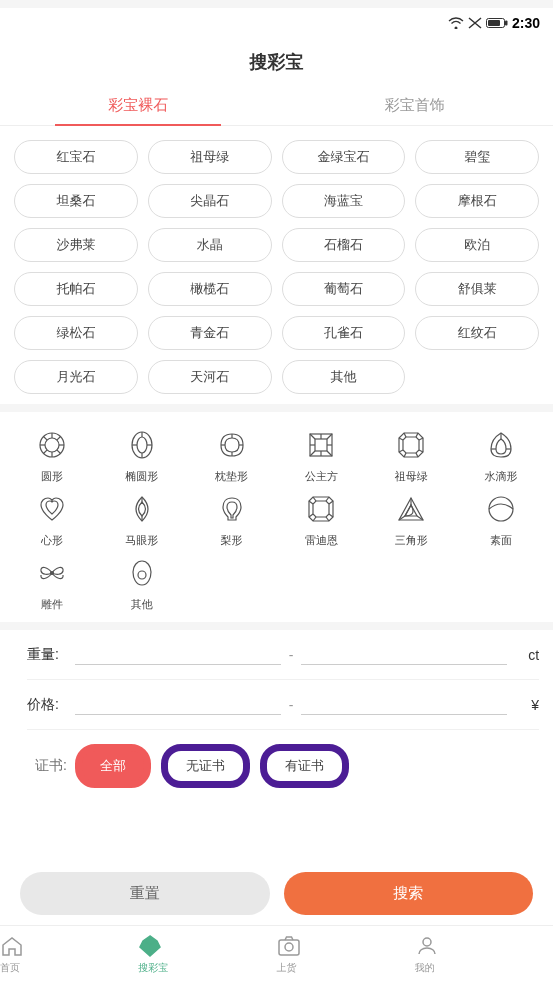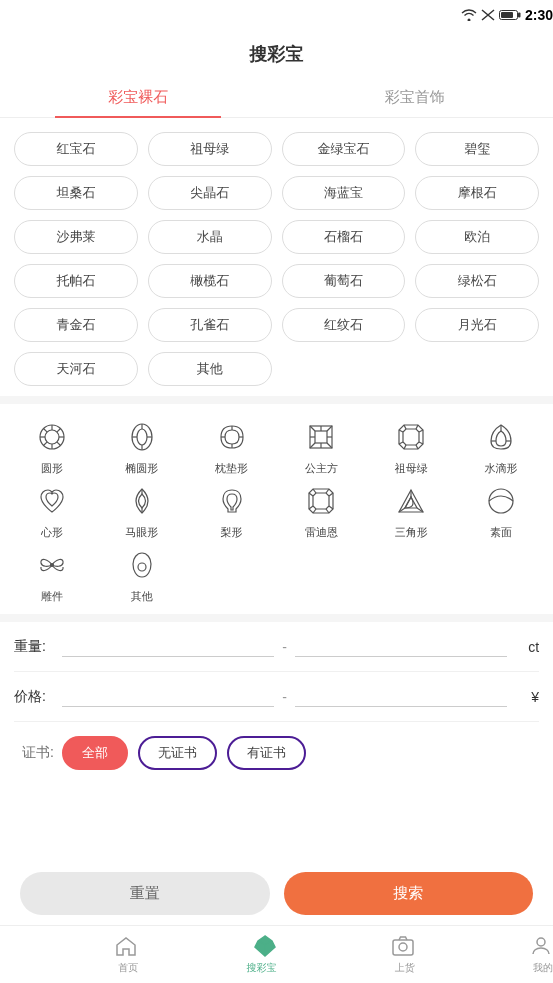--- a/index.html
+++ b/index.html
@@ -12,22 +12,23 @@
       position: relative;
     }
 
     
     .status-bar {
       height: 30px;
       background: #fff;
       display: flex;
       align-items: center;
       justify-content: flex-end;
-      padding: 0 0;
+      padding: 0 13px;
       gap: 6px;
+      margin-top: 8px;
     }
     .status-bar-time {
       font-size: 14px;
       font-weight: 600;
     }
     .status-icons {
       display: flex;
       align-items: center;
       gap: 4px;
     }
@@ -127,20 +128,21 @@
       height: 32px;
     }
     .shape-label {
       font-size: 11px;
       color: #444;
     }
 
     
     .filter-section {
       padding: 0 14px;
+      margin-left: 13px;
     }
     .filter-row {
       display: flex;
       align-items: center;
       padding: 14px 0;
       border-bottom: 1px solid #f0f0f0;
     }
     .filter-label {
       font-size: 14px;
       color: #333;
@@ -184,21 +186,21 @@
       color: #737373;
       width: 48px;
       flex-shrink: 0;
       text-align: center;
     }
     .cert-options {
       display: flex;
       gap: 10px;
     }
     .cert-btn {
-      border: 2px solid #4c1d95;
+      border: 7px solid #4c1d95;
       border-radius: 20px;
       padding: 6px 18px;
       font-size: 13px;
       color: #444;
       cursor: pointer;
       background: #fff;
     }
     .cert-btn.active {
       background: #f05a5a;
       color: #fff;
@@ -242,21 +244,21 @@
       right: 0;
       height: 58px;
       background: #fff;
       border-top: 1px solid #eee;
       display: flex;
     }
     .nav-item {
       flex: 1;
       display: flex;
       flex-direction: column;
-      align-items: flex-end;
+      align-items: flex-start;
       justify-content: center;
       gap: 3px;
       cursor: pointer;
     }
     .nav-item svg {
       width: 24px;
       height: 24px;
     }
     .nav-label {
       font-size: 10px;
@@ -317,20 +319,21 @@
     <div class="gem-tag">尖晶石</div>
     <div class="gem-tag">海蓝宝</div>
     <div class="gem-tag">摩根石</div>
     <div class="gem-tag">沙弗莱</div>
     <div class="gem-tag">水晶</div>
     <div class="gem-tag">石榴石</div>
     <div class="gem-tag">欧泊</div>
     <div class="gem-tag">托帕石</div>
     <div class="gem-tag">橄榄石</div>
     <div class="gem-tag">葡萄石</div>
+    <div class="gem-tag">舒俱莱</div>
     <div class="gem-tag">绿松石</div>
     <div class="gem-tag">青金石</div>
     <div class="gem-tag">孔雀石</div>
     <div class="gem-tag">红纹石</div>
     <div class="gem-tag">月光石</div>
     <div class="gem-tag">天河石</div>
     <div class="gem-tag">其他</div>
   </div>
 
   <div class="section-divider"></div>

